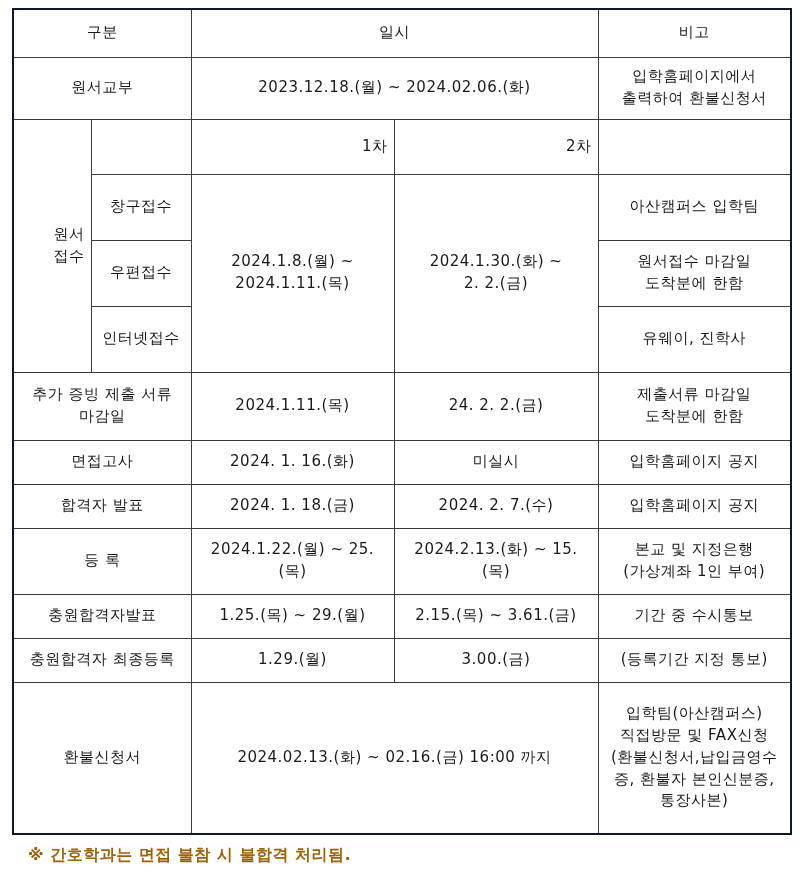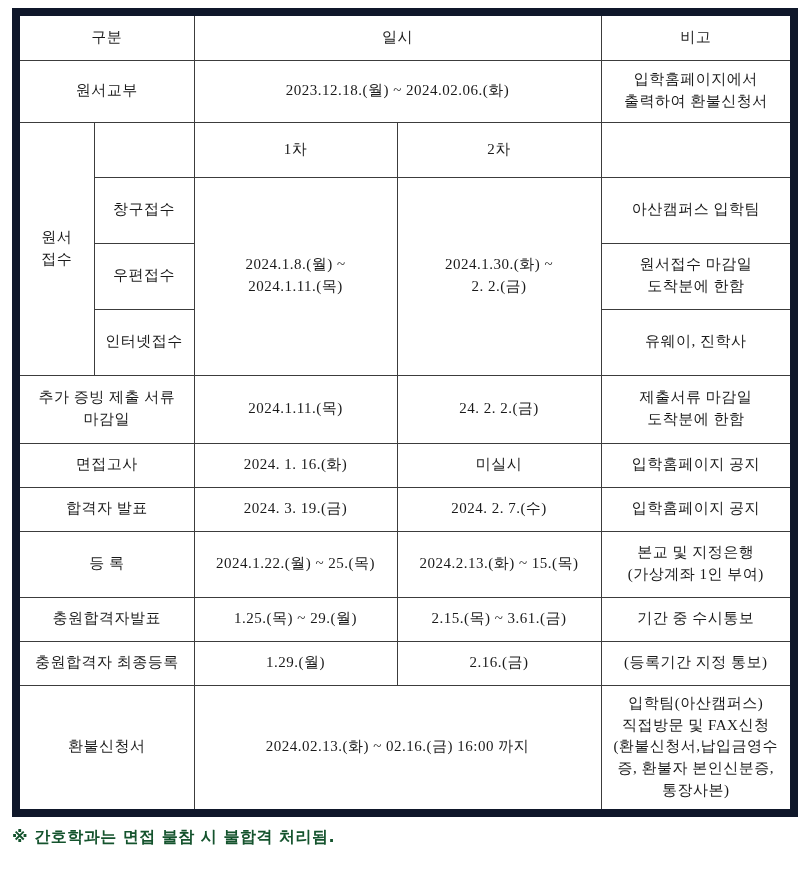--- a/index.html
+++ b/index.html
@@ -21,59 +21,58 @@
     font-style: italic;
     letter-spacing: 1px;
     color: #111111;
     margin: 2px 0 12px 0;
   }
   table.schedule {
     border-collapse: collapse;
     table-layout: fixed;
     width: 778px;
     margin-left: 2px;
-    border: 8px solid #0f172a;
-    font-family: Liberation Serif, serif;
+    border: 2px solid #0f172a;
   }
   table.schedule td {
     border: 1px solid #3c3c3c;
     text-align: center;
     vertical-align: middle;
     font-size: 15px;
     letter-spacing: 0.5px;
     line-height: 1.45;
     white-space: pre-line;
     padding: 4px 6px;
     background: #ffffff;
   }
   td.gray  { background: #e1e1e1; }
   td.lgray { background: #f3f3f3; }
   td.hdr   { background: #e1e1e1; font-size: 16px; }
 
   
   tr.r-header       td { height: 48px; }
   tr.r-issue        td { height: 62px; }
-  tr.r-round        td { height: 55px; }
+  tr.r-round        td { height: 55px; text-align: right; }
   tr.r-window       td { height: 66px; }
   tr.r-mail         td { height: 66px; }
   tr.r-internet     td { height: 66px; }
   tr.r-docs         td { height: 68px; }
   tr.r-interview    td { height: 44px; }
   tr.r-announce     td { height: 44px; }
   tr.r-register     td { height: 66px; }
   tr.r-wl-announce  td { height: 44px; }
   tr.r-wl-register  td { height: 44px; }
-  tr.r-refund       td { height: 128px; }
+  tr.r-refund       td { height: 152px; }
 
   .footnote {
-    margin: 10px 0 0 2px;
+    margin: 10px 0 0 18px;
     font-size: 16px;
     font-weight: bold;
     letter-spacing: 0.5px;
-    color: #14532d;
+    color: #a16207;
   }
 </style>
 </head>
 <body>
 
 <div class="page">
 
 
   <table class="schedule">
     <colgroup>
@@ -138,21 +137,21 @@
 
     <tr class="r-interview">
       <td class="gray" colspan="2">면접고사</td>
       <td>2024. 1. 16.(화)</td>
       <td>미실시</td>
       <td>입학홈페이지 공지</td>
     </tr>
 
     <tr class="r-announce">
       <td class="gray" colspan="2">합격자 발표</td>
-      <td>2024. 3. 19.(금)</td>
+      <td>2024. 1. 18.(금)</td>
       <td>2024. 2. 7.(수)</td>
       <td>입학홈페이지 공지</td>
     </tr>
 
     <tr class="r-register">
       <td class="gray" colspan="2">등 록</td>
       <td>2024.1.22.(월) ~ 25.(목)</td>
       <td>2024.2.13.(화) ~ 15.(목)</td>
       <td>본교 및 지정은행
 (가상계좌 1인 부여)</td>
@@ -161,21 +160,21 @@
     <tr class="r-wl-announce">
       <td class="gray" colspan="2">충원합격자발표</td>
       <td>1.25.(목) ~ 29.(월)</td>
       <td>2.15.(목) ~ 3.61.(금)</td>
       <td>기간 중 수시통보</td>
     </tr>
 
     <tr class="r-wl-register">
       <td class="gray" colspan="2">충원합격자 최종등록</td>
       <td>1.29.(월)</td>
-      <td>2.16.(금)</td>
+      <td>3.00.(금)</td>
       <td>(등록기간 지정 통보)</td>
     </tr>
 
     <tr class="r-refund">
       <td class="gray" colspan="2">환불신청서</td>
       <td colspan="2">2024.02.13.(화) ~ 02.16.(금) 16:00 까지</td>
       <td>입학팀(아산캠퍼스)
 직접방문 및 FAX신청
 (환불신청서,납입금영수
 증, 환불자 본인신분증,

